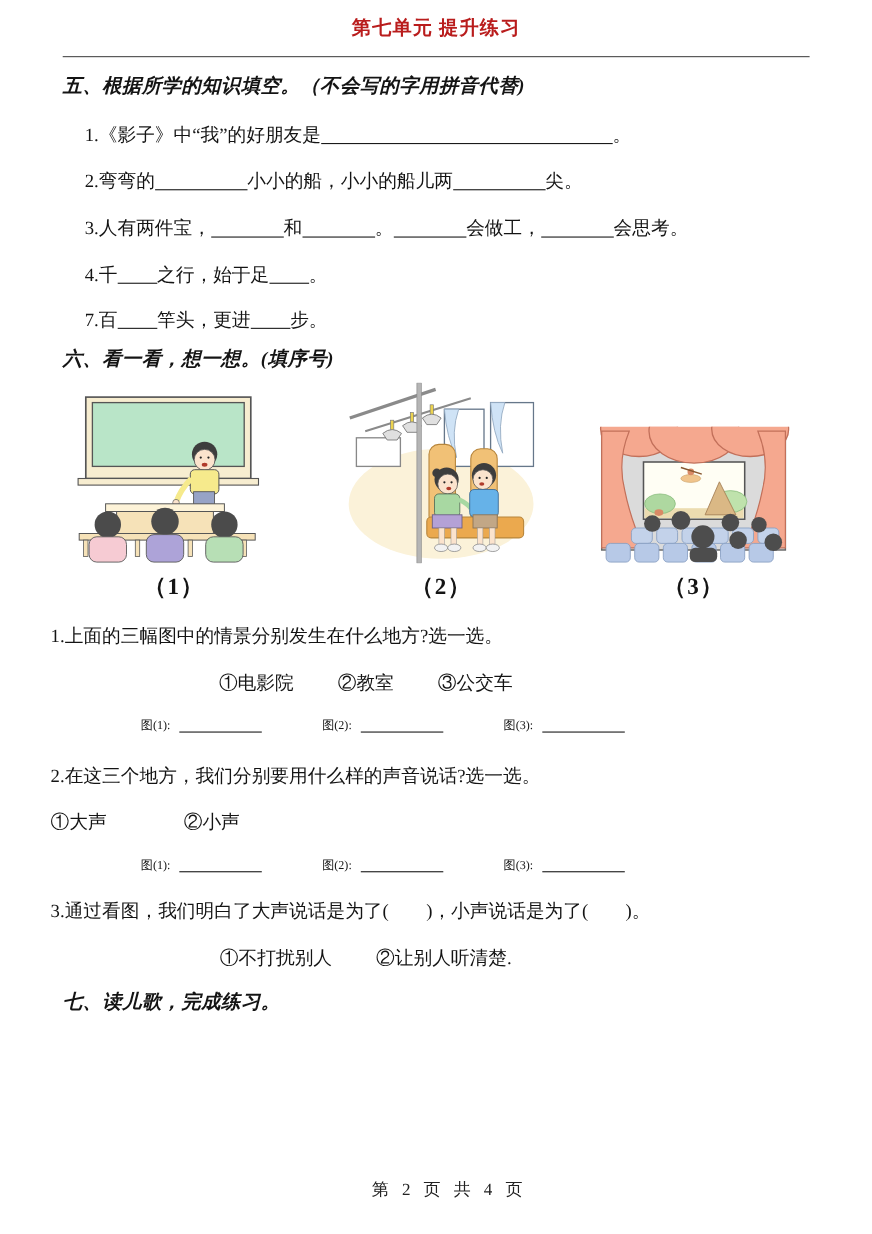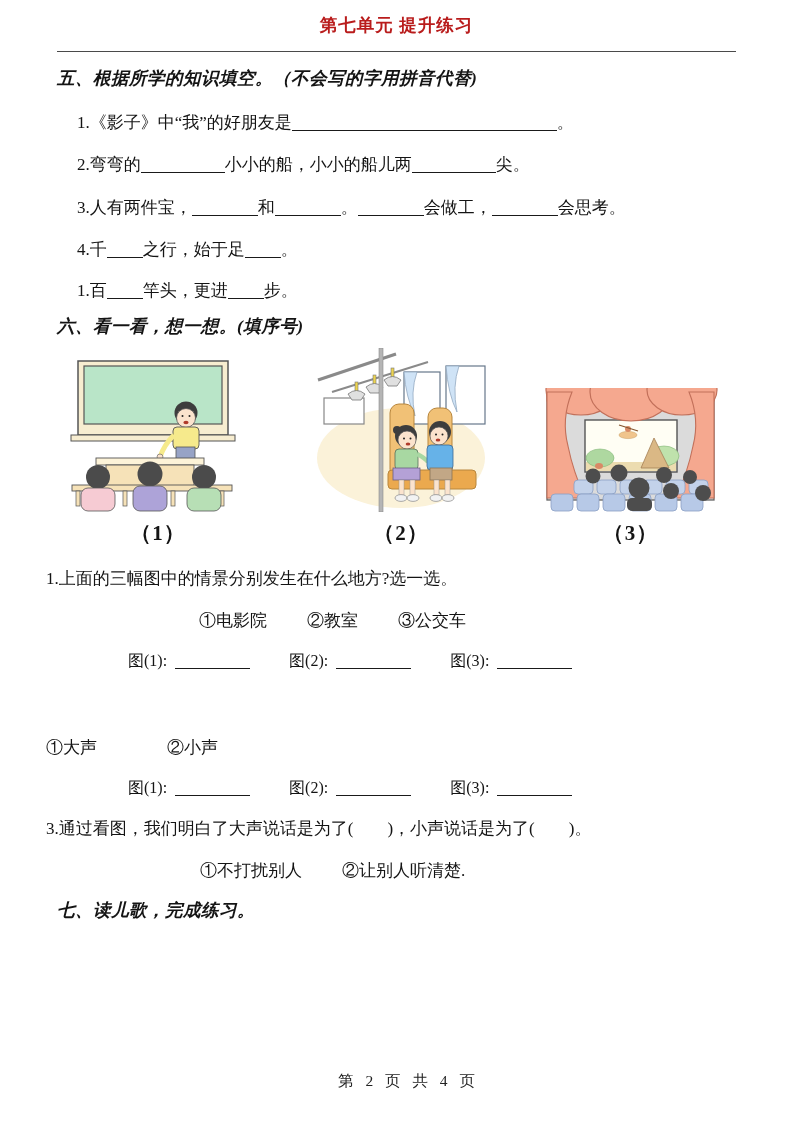--- a/index.html
+++ b/index.html
@@ -21,21 +21,21 @@
     display:inline-block; border-bottom:1.3px solid #1a1a1a;
     height:15px; vertical-align:-3px;
   }
   .w265 { width:265px; } .w84 { width:84px; } .w66 { width:66px; }
   .w36 { width:36px; } .w75 { width:75px; }
   .figure { display:flex; flex-direction:column; align-items:center; }
   .fig-label { font-size:21px; font-weight:bold; margin-top:7px; letter-spacing:1px; }
   .center-row { left:0; width:665px; text-align:center; font-size:17px; }
   .center-row span { margin:0 20px; }
   .opt-left span { margin-right:70px; }
-  .answers { display:flex; gap:39px; font-size:16px; }
+  .answers { display:flex; gap:55px; font-size:11px; }
   .answers .ans-blank { margin-left:8px; }
   .footer {
     top:1071px; left:0; width:793px; text-align:center;
     font-size:15.5px; letter-spacing:4px; color:#222;margin-left:12px;
   }
   svg { display:block; }
 </style>
 </head>
 <body>
 
@@ -56,21 +56,21 @@
 
   <div class="abs q-line" style="top:196px; left:77px;">
     <span>3.人有两件宝，</span><span class="blank w66"></span><span>和</span><span class="blank w66"></span><span>。</span><span class="blank w66"></span><span>会做工，</span><span class="blank w66"></span><span>会思考。</span>
   </div>
 
   <div class="abs q-line" style="top:238px; left:77px;">
     <span>4.千</span><span class="blank w36"></span><span>之行，始于足</span><span class="blank w36"></span><span>。</span>
   </div>
 
   <div class="abs q-line" style="top:279px; left:77px;">
-    <span>1.百</span><span class="blank w36"></span><span>竿头，更进</span><span class="blank w36"></span><span>步。</span>
+    <span>7.百</span><span class="blank w36"></span><span>竿头，更进</span><span class="blank w36"></span><span>步。</span>
   </div>
 
   <div class="abs sec-heading" style="top:314px;">六、看一看，想一想。(填序号)</div>
 
   <div class="abs figure" style="left:64px; top:359px; width:188px;">
     <svg width="184" height="153" viewBox="0 0 184 153">
       <rect x="12" y="2" width="150" height="74" fill="#f7edd0" stroke="#555" stroke-width="1.5"></rect>
       <rect x="18" y="7" width="138" height="58" fill="#b9e5c8" stroke="#555" stroke-width="1.2"></rect>
       <rect x="5" y="76" width="164" height="6" fill="#f7edd0" stroke="#555"></rect>
 
@@ -213,20 +213,21 @@
   <div class="abs center-row" style="top:609px;">
     <span>①电影院</span><span>②教室</span><span>③公交车</span>
   </div>
 
   <div class="abs answers" style="top:651px; left:128px;">
     <span><span>图(1):</span><span class="blank w75 ans-blank"></span></span>
     <span><span>图(2):</span><span class="blank w75 ans-blank"></span></span>
     <span><span>图(3):</span><span class="blank w75 ans-blank"></span></span>
   </div>
 
+  <div class="abs q-line" style="top:694px; left:46px;">2.在这三个地方，我们分别要用什么样的声音说话?选一选。</div>
 
   <div class="abs q-line opt-left" style="top:736px; left:46px;">
     <span>①大声</span><span>②小声</span>
   </div>
 
   <div class="abs answers" style="top:778px; left:128px;">
     <span><span>图(1):</span><span class="blank w75 ans-blank"></span></span>
     <span><span>图(2):</span><span class="blank w75 ans-blank"></span></span>
     <span><span>图(3):</span><span class="blank w75 ans-blank"></span></span>
   </div>

